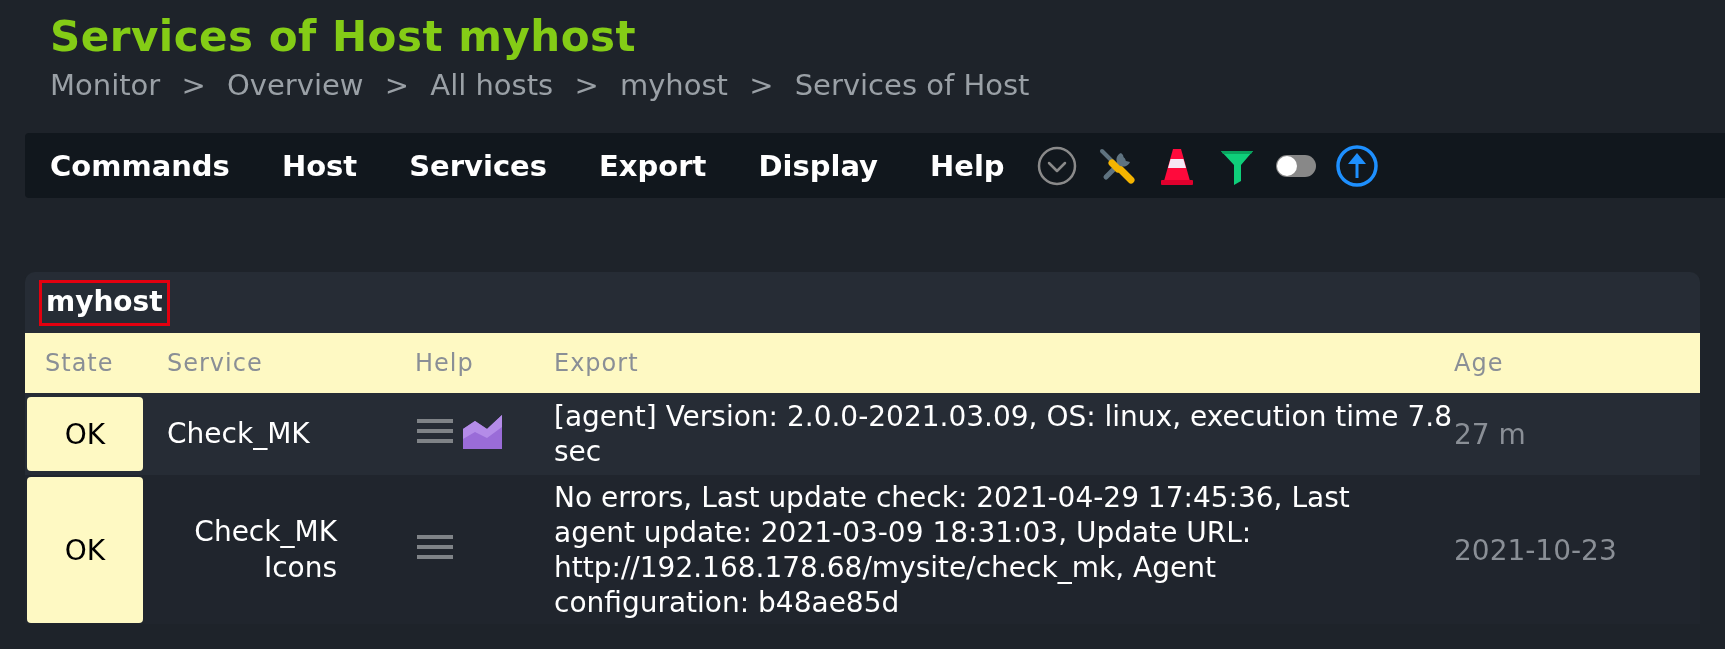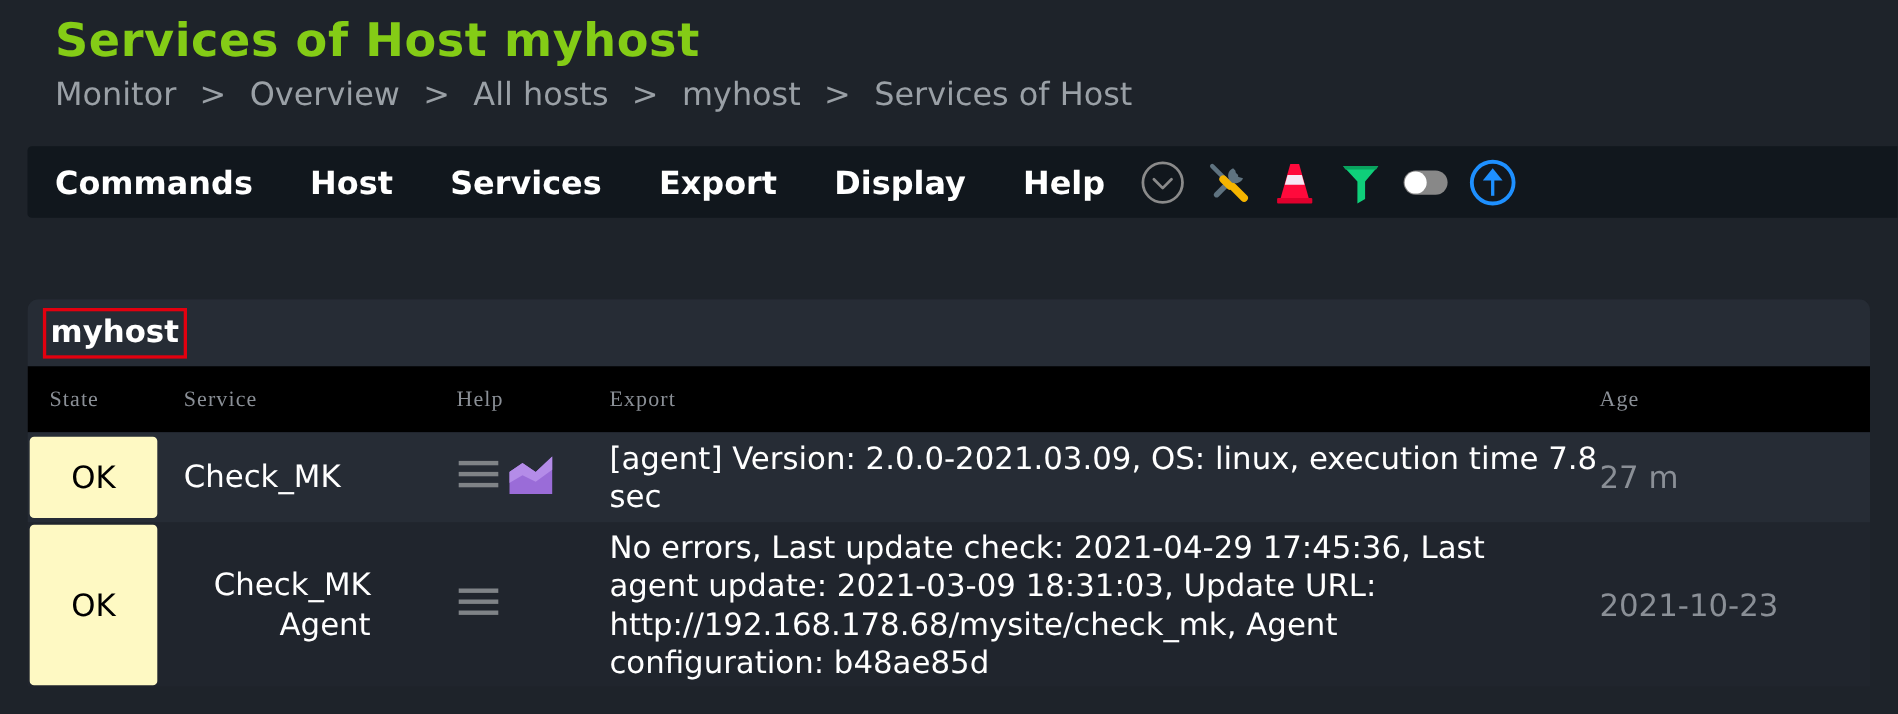--- a/index.html
+++ b/index.html
@@ -57,24 +57,23 @@
     }
     .host-link {
       font-size: 28px; font-weight: bold; color: #ffffff;
       border: 3px solid #e3000f;
       padding: 2px 4px 4px 4px;
       cursor: pointer;
       line-height: 34px;
     }
     .col-head {
       height: 60px; display: flex; align-items: center;
-      background: #000000;
-      font-size: 20px; color: #8a8f96;
+      background: #fef9c3;
+      font-size: 24px; color: #8a8f96;
       letter-spacing: 1px;
-      font-family: Liberation Serif, serif;
     }
     .row {
       display: flex; align-items: center;
       font-size: 28px;
     }
     .row1 { height: 82px; background: #262c35; }
     .row2 { height: 150px; background: #20252d; }
     .c-state { width: 140px; padding-left: 2px; }
     .c-service { width: 248px; }
     .c-icons { width: 139px; }
@@ -189,21 +188,21 @@
     </div>
     <div class="c-summary summary">[agent] Version: 2.0.0-2021.03.09, OS: linux, execution time 7.8 sec</div>
     <div class="c-age">27 m</div>
   </div>
 
   <div class="row row2">
     <div class="c-state">
       <div class="state-badge">OK</div>
     </div>
     <div class="c-service" style="width:240px;padding-right:8px;">
-      <span class="service-name" style="display:block;width:170px;">Check_MK Agent</span>
+      <span class="service-name" style="display:block;width:170px;">Check_MK Icons</span>
     </div>
     <div class="c-icons icons-cell">
       <span>
         <svg width="40" height="34" viewBox="0 0 40 34">
           <rect x="2" y="5" width="36" height="4" fill="#7f8387"></rect>
           <rect x="2" y="15" width="36" height="4" fill="#7f8387"></rect>
           <rect x="2" y="25" width="36" height="4" fill="#7f8387"></rect>
         </svg>
       </span>
     </div>

